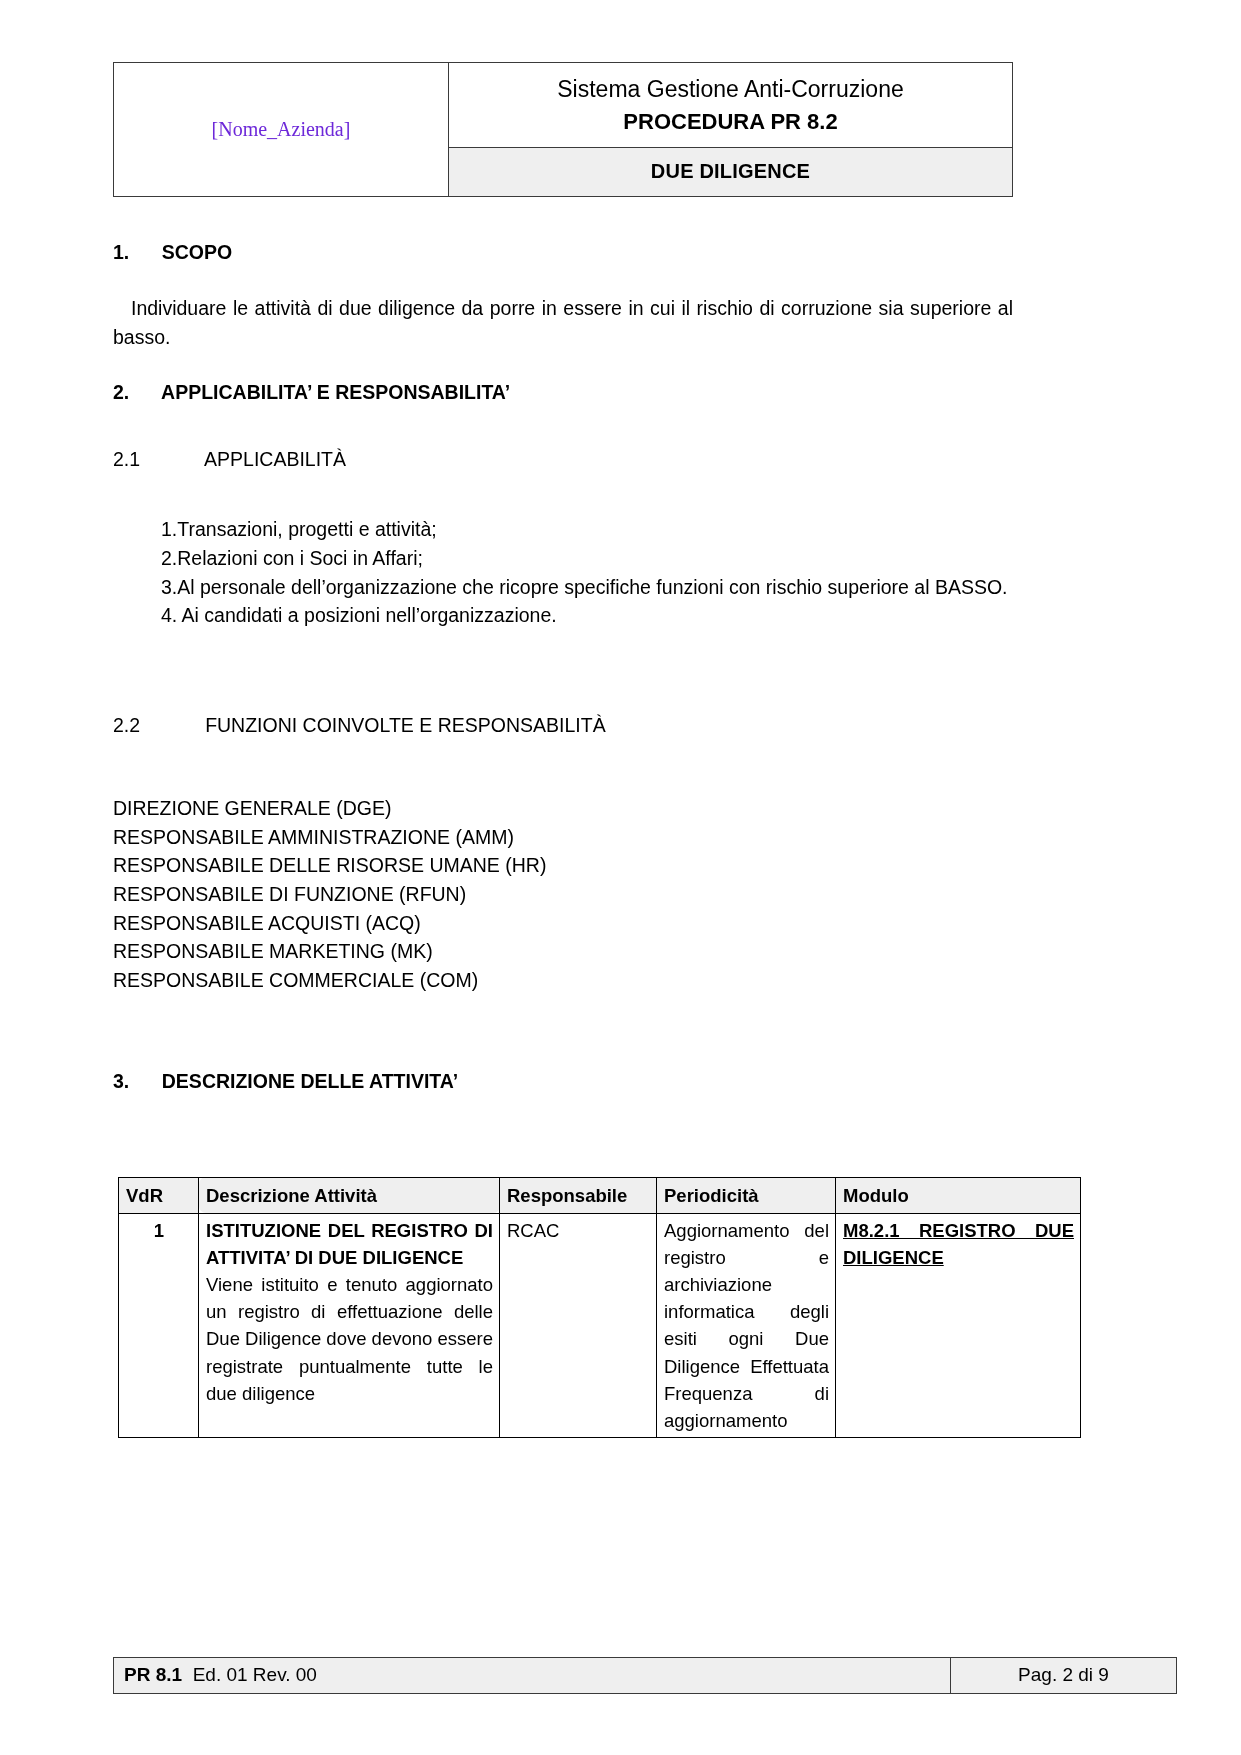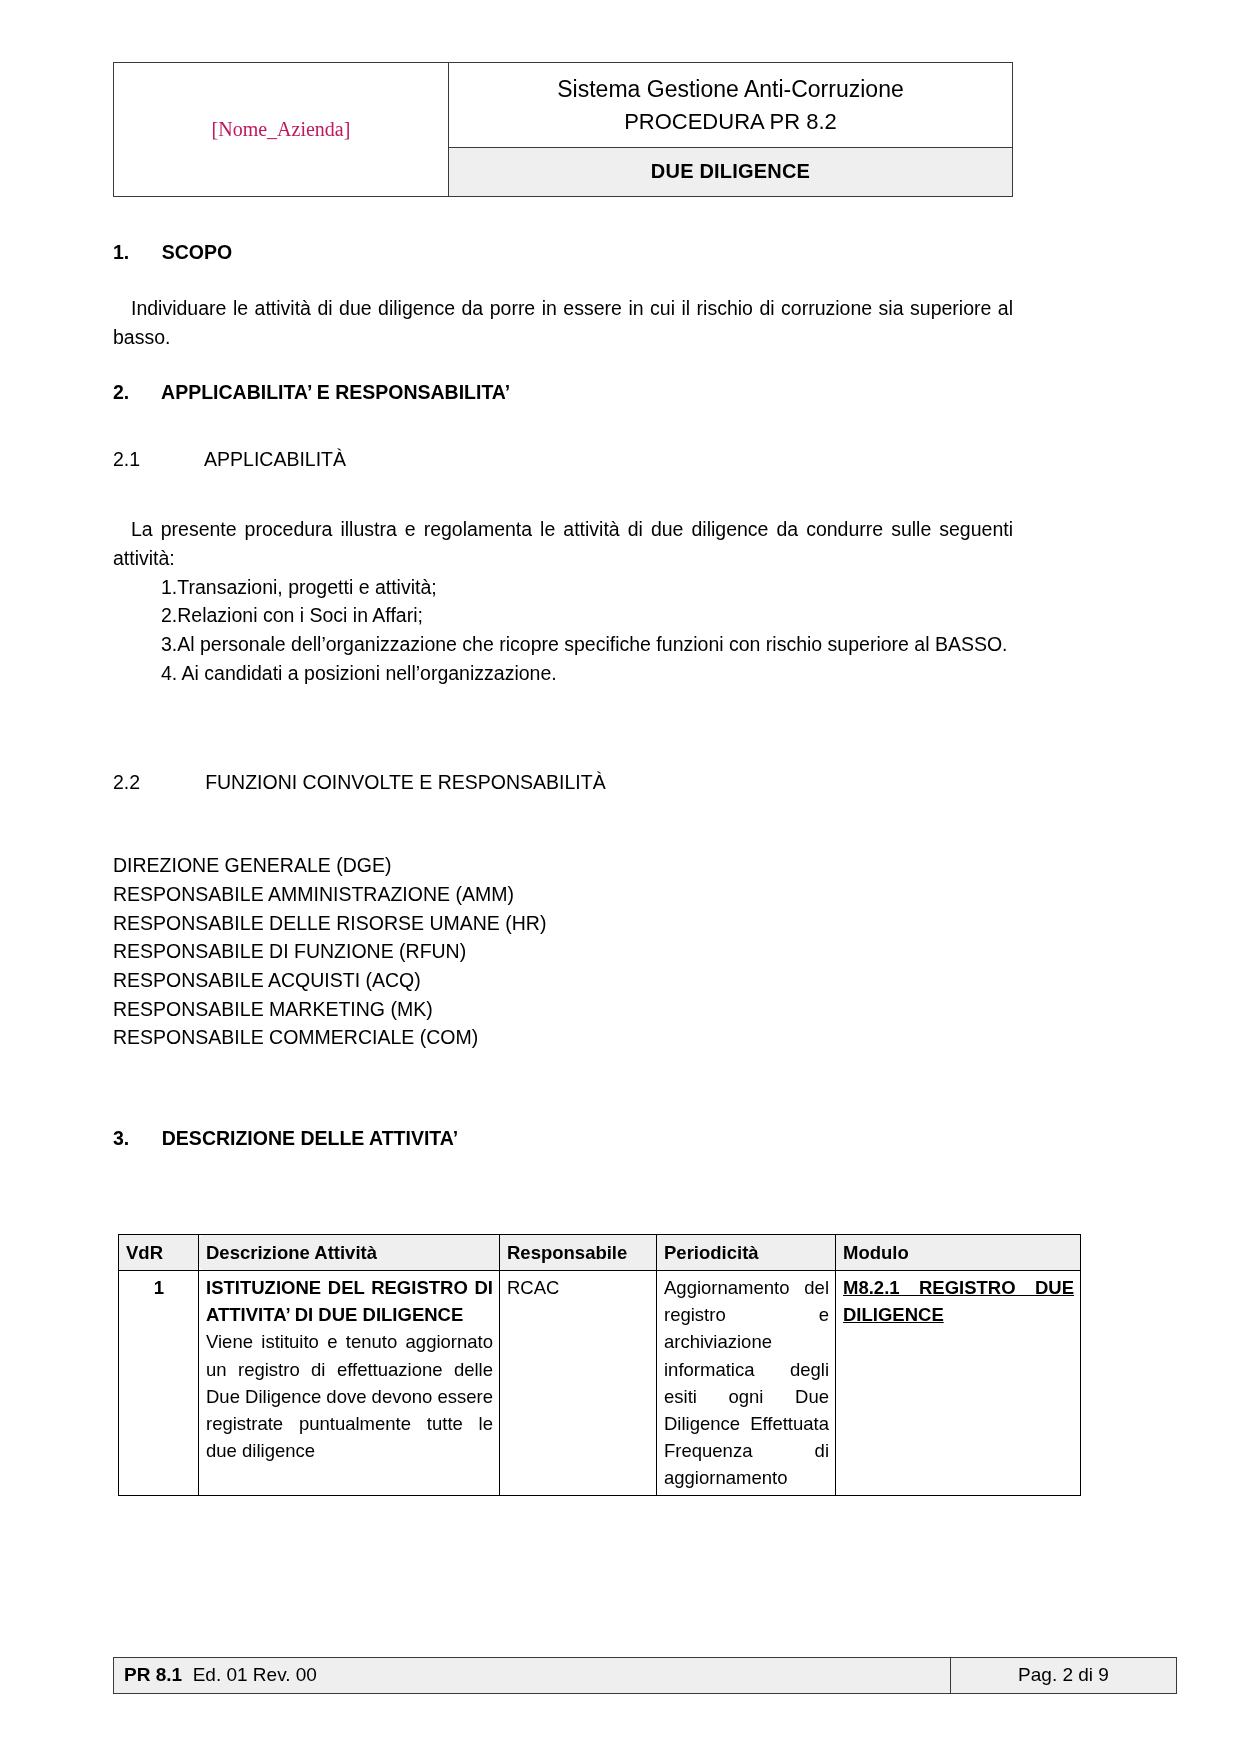--- a/index.html
+++ b/index.html
@@ -39,33 +39,33 @@
   table.hdr td {
     border: 1.3px solid #3a3a3a;
     padding: 0;
     vertical-align: middle;
   }
   .hdr-company {
     width: 334px;
     text-align: center;
     font-family: "Liberation Serif", serif;
     font-size: 20px;
-    color: #be185d;
+    color: #6d28d9;
     height: 133px;
   }
   .hdr-title1 {
     text-align: center;
     font-size: 23px;
     line-height: 1.33;
     padding: 10px 0 4px 0 !important;
   }
   .hdr-title2 {
     text-align: center;
     font-size: 22px;
-    font-weight: normal;
+    font-weight: bold;
     line-height: 1.3;
     padding: 0 0 9px 0 !important;
   }
   .hdr-sub {
     text-align: center;
     font-size: 20px;
     font-weight: bold;
     background: #efefef;
     padding: 12px 0 12px 0 !important;
     letter-spacing: 0.2px;
@@ -200,21 +200,20 @@
     <div class="sp-m"></div>
 
     <div class="sec-h"><span>2.</span>      <span>APPLICABILITA’ E RESPONSABILITA’</span></div>
 
     <div class="sp-l"></div>
 
     <div class="sub-h"><span>2.1</span>            <span>APPLICABILITÀ</span></div>
 
     <div class="sp-l"></div>
 
-    <p class="body indent-first">La presente procedura illustra e regolamenta le attività di due diligence da condurre sulle seguenti attività:</p>
 
     <div class="list-line left">1.Transazioni, progetti e attività;</div>
     <div class="list-line left">2.Relazioni con i Soci in Affari;</div>
     <div class="list-line">3.Al personale dell’organizzazione che ricopre specifiche funzioni con rischio superiore al BASSO.</div>
     <div class="list-line left">4. Ai candidati a posizioni nell’organizzazione.</div>
 
     <div class="sp-xl"></div>
     <div class="sp-s"></div>
 
     <div class="sub-h"><span>2.2</span>            <span>FUNZIONI COINVOLTE E RESPONSABILITÀ</span></div>

